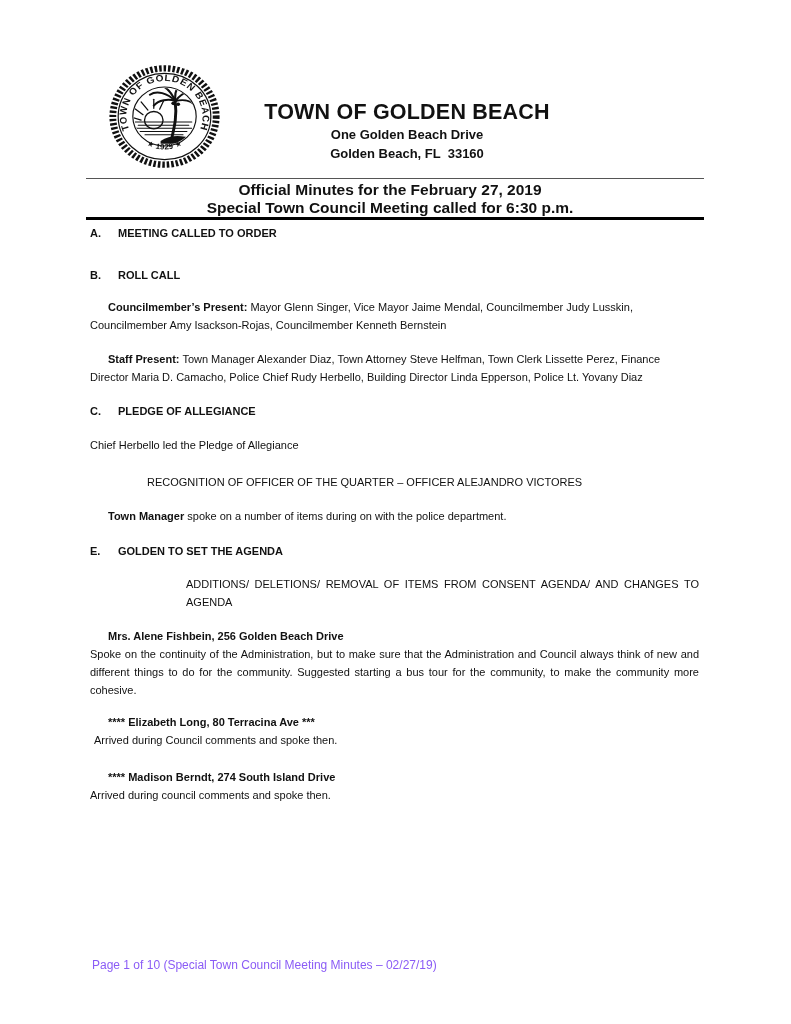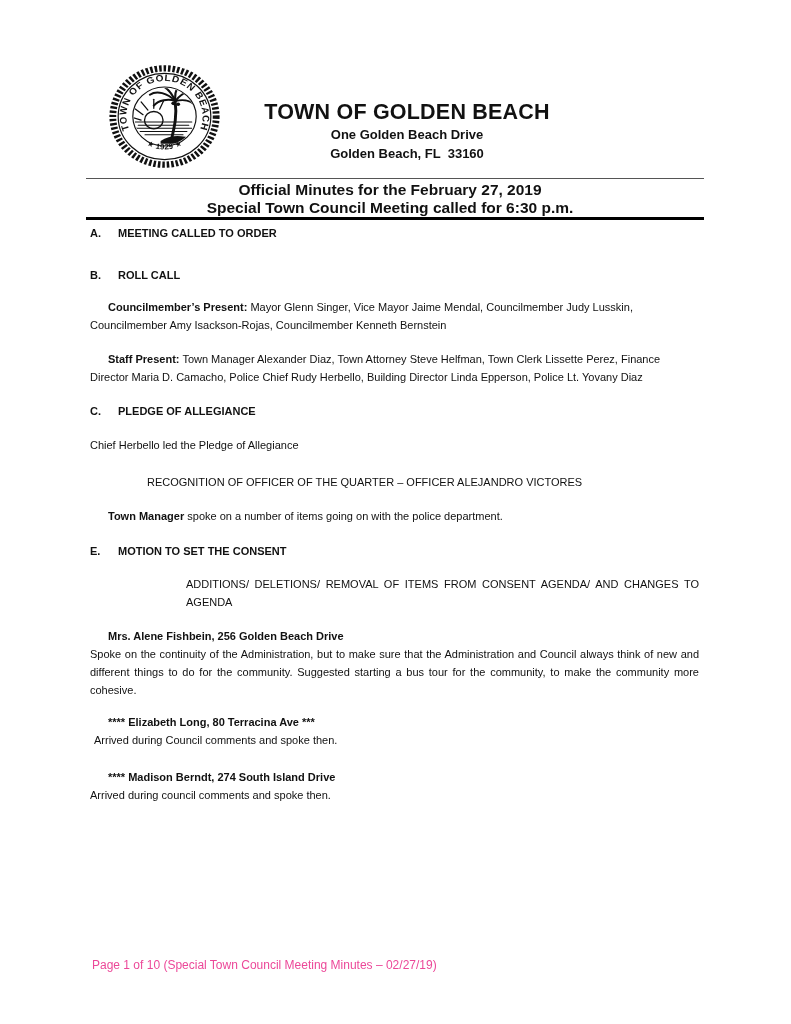--- a/index.html
+++ b/index.html
@@ -36,21 +36,21 @@
   .indent-sm { padding-left: 4px; }
   .mb0  { margin-bottom: 0; }
   .mb14 { margin-bottom: 14px; }
   .mb15 { margin-bottom: 15px; }
   .mb16 { margin-bottom: 16px; }
   .mb17 { margin-bottom: 17px; }
   .mb19 { margin-bottom: 19px; }
   .mb20 { margin-bottom: 20px; }
   .mb24 { margin-bottom: 24px; }
   
-  .footer { position: absolute; left: 92px; top: 958px; font-size: 12px; color: #ec4899; }
+  .footer { position: absolute; left: 92px; top: 958px; font-size: 12px; color: #8b5cf6; }
 </style>
 </head>
 <body>
 
 <div class="page">
 
   <div class="seal">
     <svg viewBox="0 0 120 120" preserveAspectRatio="none">
       <defs>
         <path id="arcTop" d="M 24.7,76.5 A 39 39 0 1 1 95.3,76.5" fill="none"></path>
@@ -132,24 +132,24 @@
     </div>
     <p class="mb16"><b>Councilmember’s Present:</b><span> Mayor Glenn Singer, Vice Mayor Jaime Mendal, Councilmember Judy Lusskin, Councilmember Amy Isackson-Rojas, Councilmember Kenneth Bernstein</span></p>
     <p class="mb16"><b>Staff Present:</b><span> Town Manager Alexander Diaz, Town Attorney Steve Helfman, Town Clerk Lissette Perez, Finance Director Maria D. Camacho, Police Chief Rudy Herbello, Building Director Linda Epperson, Police Lt. Yovany Diaz</span></p>
 
     <div class="sec-h mb16">
       <span class="sec-num">C.</span><span>PLEDGE OF ALLEGIANCE</span>
     </div>
     <p class="mb20">Chief Herbello led the Pledge of Allegiance</p>
 
     <p class="recog mb15">RECOGNITION OF OFFICER OF THE QUARTER – OFFICER ALEJANDRO VICTORES</p>
-    <p class="mb17"><b>Town Manager</b><span> spoke on a number of items going on with the police department.</span></p>
+    <p class="mb17"><b>Town Manager</b><span> spoke on a number of items during on with the police department.</span></p>
 
     <div class="sec-h mb15">
-      <span class="sec-num">E.</span><span>MOTION TO SET THE CONSENT</span>
+      <span class="sec-num">E.</span><span>GOLDEN TO SET THE AGENDA</span>
     </div>
     <p class="additions mb15">ADDITIONS/ DELETIONS/ REMOVAL OF ITEMS FROM CONSENT AGENDA/ AND CHANGES TO AGENDA</p>
 
     <div class="bold mb0">Mrs. Alene Fishbein, 256 Golden Beach Drive</div>
     <p class="just mb14">Spoke on the continuity of the Administration, but to make sure that the Administration and Council always think of new and different things to do for the community. Suggested starting a bus tour for the community, to make the community more cohesive.</p>
 
     <div class="bold mb0">**** Elizabeth Long, 80 Terracina Ave ***</div>
     <p class="indent-sm mb19">Arrived during Council comments and spoke then.</p>
 
     <div class="bold mb0">**** Madison Berndt, 274 South Island Drive</div>

